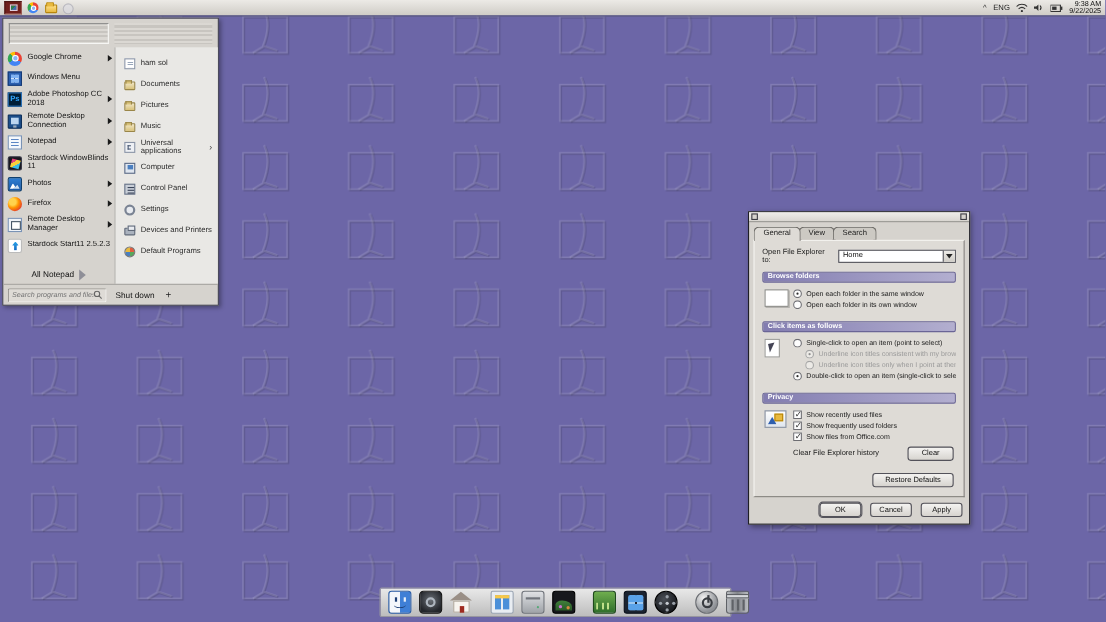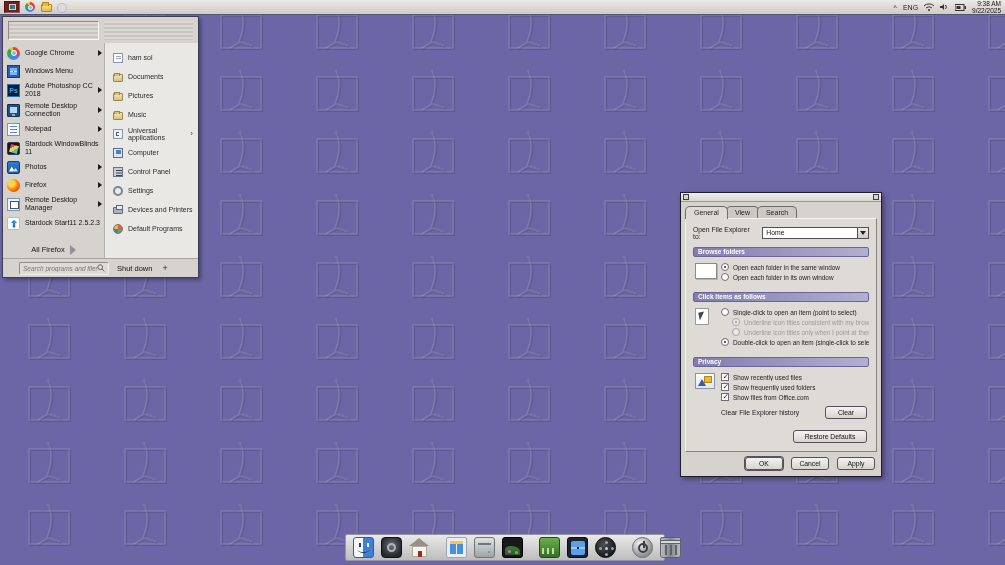--- a/index.html
+++ b/index.html
@@ -43,21 +43,21 @@
   .sm-ico { width:13px; height:13px; flex:none; margin-right:5px; position:relative; }
   .sm-label { flex:1; font-size:7px; line-height:8px; color:#141414; }
   .nowrap .sm-label { white-space:nowrap; overflow:hidden; }
   .sub-arrow { width:0; height:0; border-left:4px solid #1a1a1a; border-top:3px solid transparent; border-bottom:3px solid transparent; flex:none; margin-left:2px; }
   .all-programs { margin-top:auto; display:flex; align-items:center; justify-content:center; gap:5px; height:17px; font-size:7.5px; color:#111; }
   .ap-arrow { width:0; height:0; border-left:6px solid #8f8f98; border-top:5px solid transparent; border-bottom:5px solid transparent; }
   .sm-right { flex:1; background:#e9e8e5; border-left:1px solid #b2b0ac; padding-top:5px; display:flex; flex-direction:column; }
   .sm-ritem { display:flex; align-items:center; height:19px; padding:0 5px 0 8px; font-size:7px; color:#2a2a2a; }
   .sm-rico { width:10px; height:10px; flex:none; margin-right:5px; }
   .sm-rarrow { margin-left:auto; font-size:8px; color:#444; }
-  .sm-bottom { height:19px; border-top:1px solid #a8a6a2; display:flex; align-items:center; padding:0 16px; gap:8px; }
+  .sm-bottom { height:19px; border-top:1px solid #a8a6a2; display:flex; align-items:center; padding:0 4px; gap:8px; }
   .sm-search { width:90px; height:13px; background:#dedbd6; border:1px solid; border-color:#8f8d89 #f2f1ee #f2f1ee #8f8d89; border-radius:2px;
     display:flex; align-items:center; padding:0 3px; }
   .sm-search input { flex:1; border:none; background:transparent; outline:none; font-size:6.5px; font-style:italic; color:#555; font-family:"Liberation Sans",sans-serif; width:70px; }
   .shutdown { font-size:7.5px; color:#111; }
   .shutdown-plus { font-size:9px; color:#222; margin-left:2px; }
 
   
   .ico-chrome { border-radius:50%; background:conic-gradient(#ea4335 0 33%, #4285f4 33% 66%, #34a853 66% 88%, #fbbc05 88% 100%); }
   .ico-chrome::after { content:""; position:absolute; inset:3.5px; border-radius:50%; background:#8ab4f8; border:1px solid #fff; }
   .ico-winmenu { background:#2a5fb0; border:1px solid #163a75; }
@@ -312,21 +312,21 @@
           <div class="sm-ico ico-rdm"></div>
           <div class="sm-label">Remote Desktop Manager</div>
           <div class="sub-arrow"></div>
         </div>
         <div class="sm-item nowrap">
           <div class="sm-ico ico-start11"></div>
           <div class="sm-label">Stardock Start11 2.5.2.3</div>
         </div>
 
         <div class="all-programs">
-          <span>All Firefox</span>
+          <span>All Notepad</span>
           <div class="ap-arrow"></div>
         </div>
       </div>
 
       <div class="sm-right">
         <div class="sm-ritem">
           <div class="sm-rico rico-page"></div>
           <span>ham sol</span>
         </div>
         <div class="sm-ritem">

